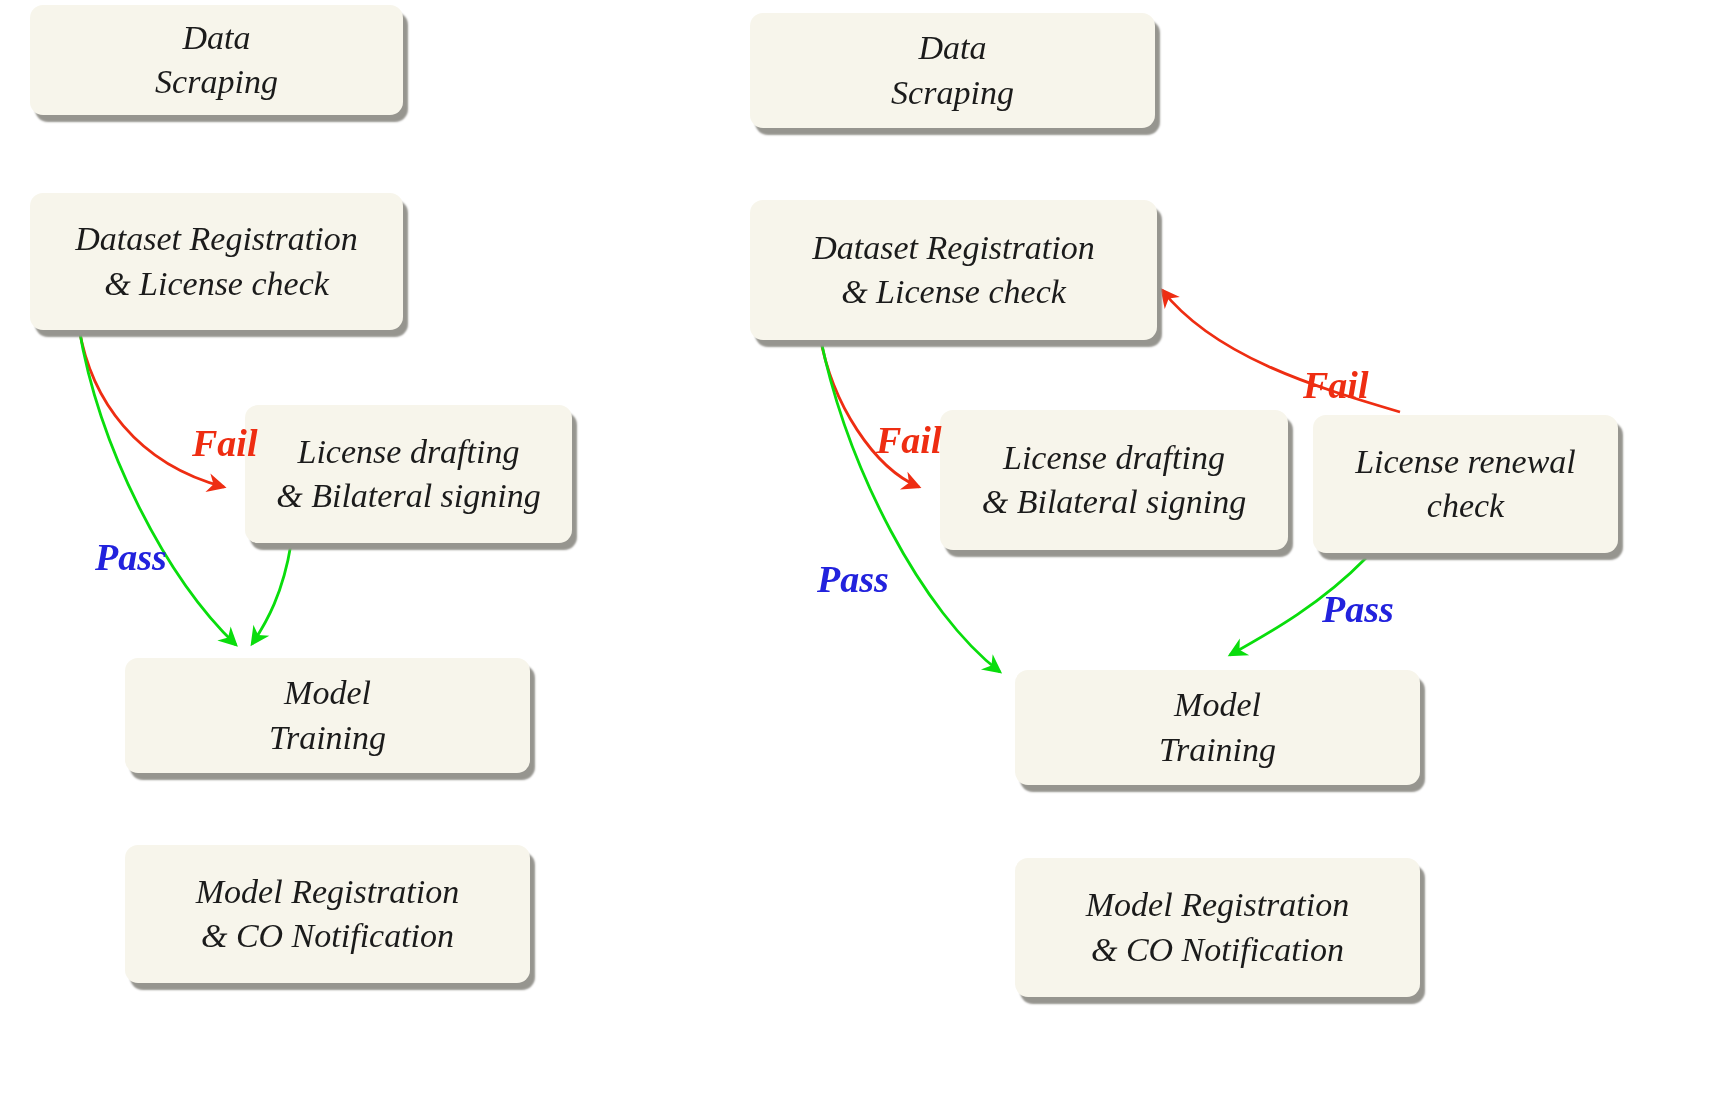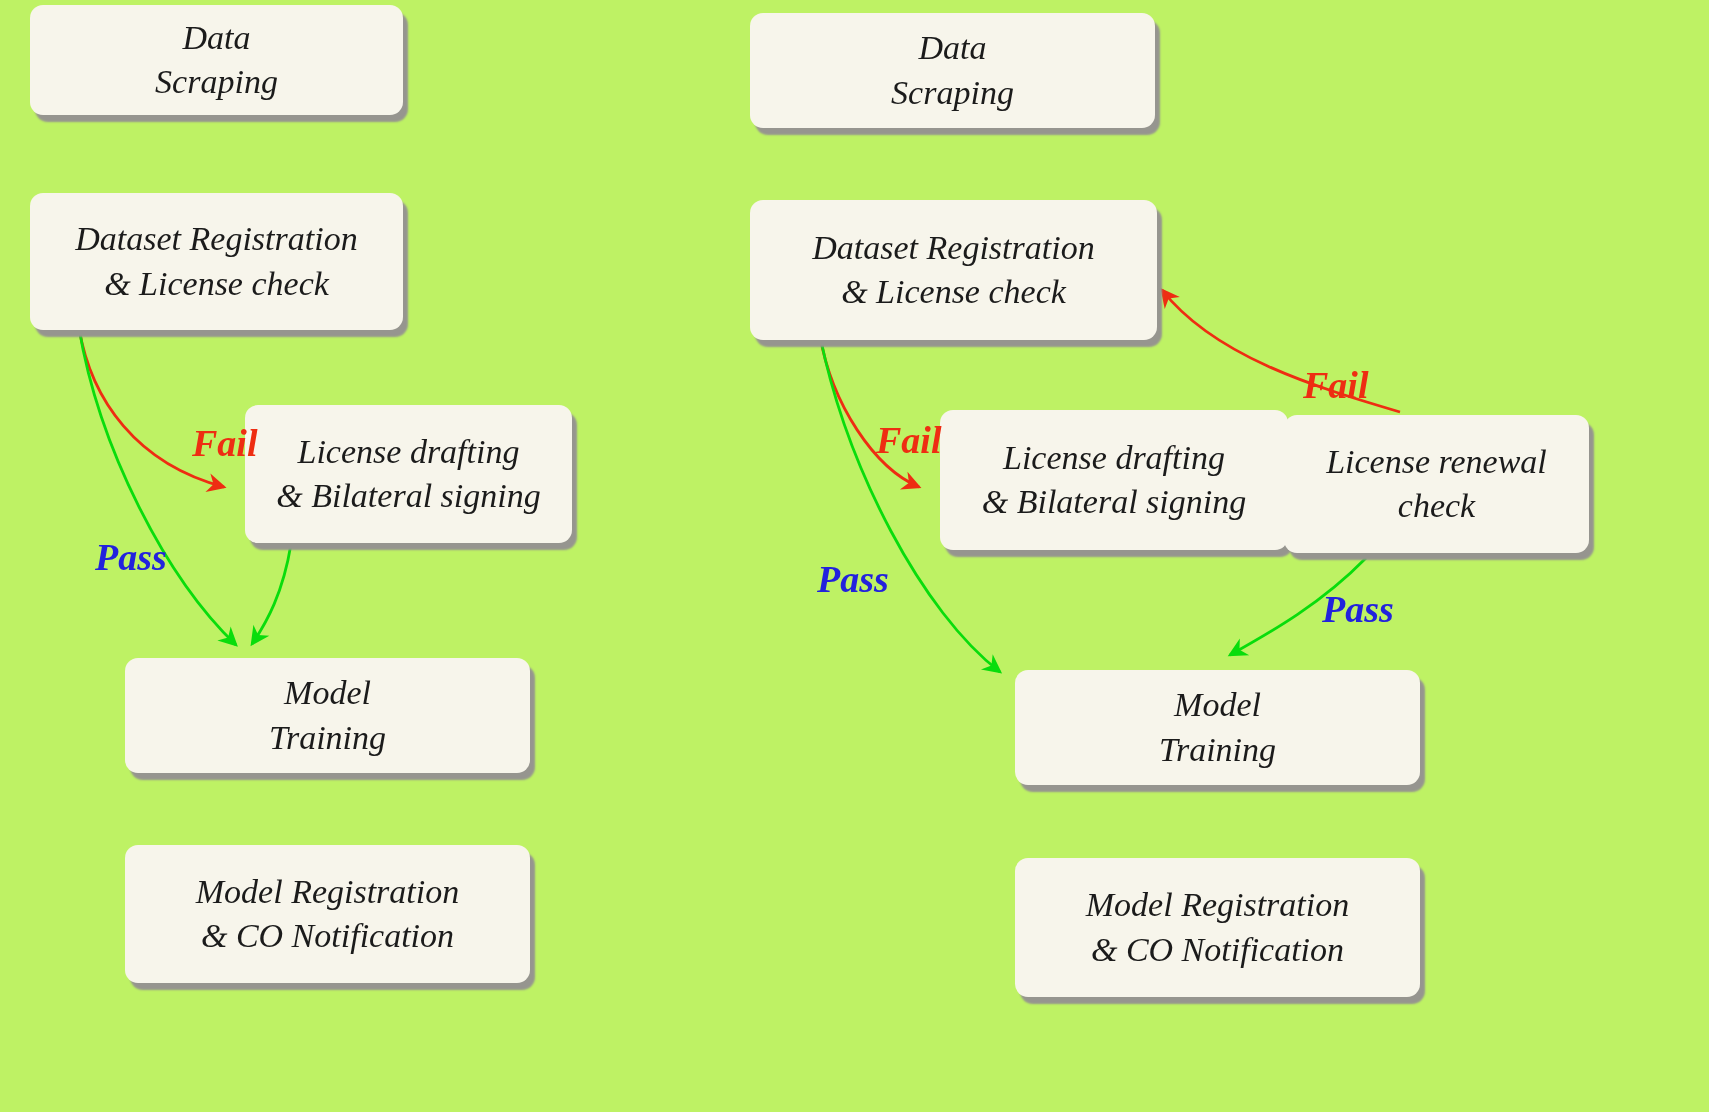--- a/index.html
+++ b/index.html
@@ -4,21 +4,21 @@
 <style>
   html, body {
     margin: 0;
     padding: 0;
     background: #000000;
   }
   .canvas {
     position: relative;
     width: 1709px;
     height: 1112px;
-    background: #bef264;
+    background: #ffffff;
     overflow: hidden;
     font-family: "Liberation Serif", "DejaVu Serif", serif;
   }
   .arrow-layer {
     position: absolute;
     left: 0; top: 0;
     width: 1709px;
     height: 1112px;
   }
   .arrow-layer path.edge {
@@ -94,21 +94,21 @@
 
   <div class="node" style="left:750px; top:13px; width:405px; height:115px;">Data
 Scraping</div>
 
   <div class="node" style="left:750px; top:200px; width:407px; height:140px;">Dataset Registration
 &amp; License check</div>
 
   <div class="node" style="left:940px; top:410px; width:348px; height:140px;">License drafting
 &amp; Bilateral signing</div>
 
-  <div class="node" style="left:1284px; top:415px; width:305px; height:138px;">License renewal
+  <div class="node" style="left:1313px; top:415px; width:305px; height:138px;">License renewal
 check</div>
 
   <div class="node" style="left:1015px; top:670px; width:405px; height:115px;">Model
 Training</div>
 
   <div class="node" style="left:1015px; top:858px; width:405px; height:139px;">Model Registration
 &amp; CO Notification</div>
 
   <div class="edge-label fail" style="left:192px; top:424px;">Fail</div>
   <div class="edge-label pass" style="left:95px; top:538px;">Pass</div>

